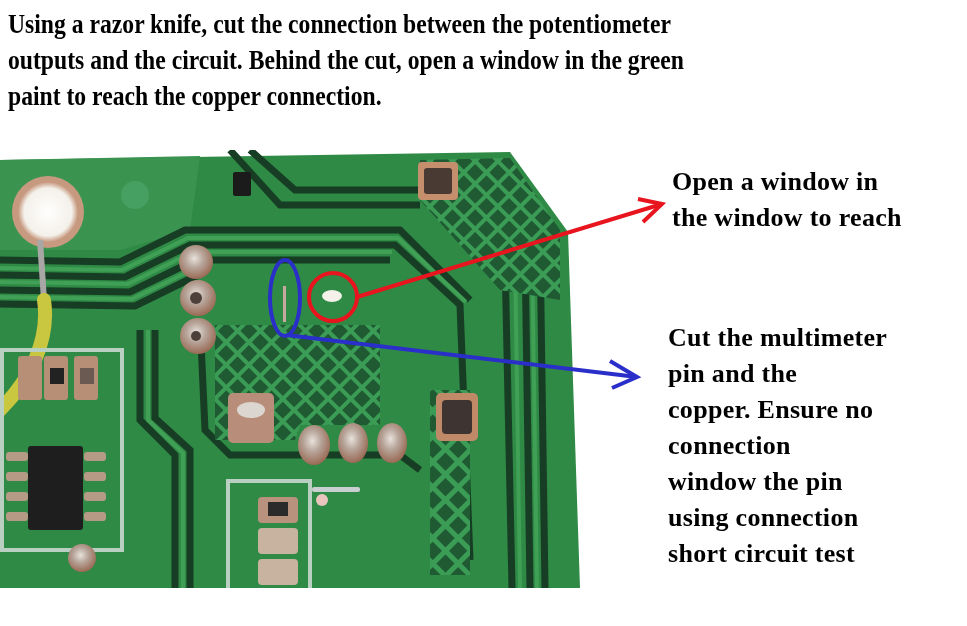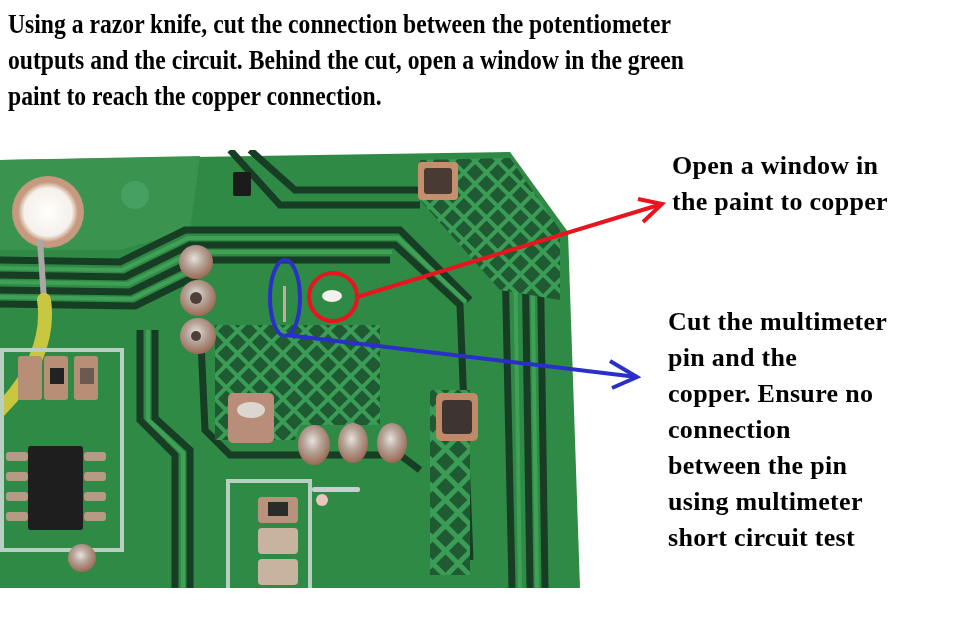--- a/index.html
+++ b/index.html
@@ -11,21 +11,21 @@
       transform: scaleX(0.86); transform-origin: left top; white-space: nowrap;
       letter-spacing: 0px;
     }
     .heading div { height: 36px; }
     .photo {
       position: absolute; left: 0; top: 150px; width: 967px; height: 438px;
       pointer-events: none;
     }
     .callout {
       position: absolute; font-weight: bold; font-size: 26px; line-height: 36px;
-      letter-spacing: 0.3px; white-space: nowrap;
+      letter-spacing: 0.3px; white-space: nowrap; margin-top: 16px;
     }
     .callout div { height: 36px; }
     .callout-top { left: 672px; top: 148px; }
     .callout-bottom { left: 668px; top: 304px; }
   </style>
 </head>
 <body>
 
 <div class="heading">
   <div>Using a razor knife, cut the connection between the potentiometer</div>
@@ -156,24 +156,24 @@
 
   <g fill="none" stroke="#2b2fc9" stroke-width="4">
     <ellipse cx="285" cy="298" rx="15" ry="38"></ellipse>
     <line x1="286" y1="335" x2="637" y2="377"></line>
     <polyline points="610,361 637,377 612,388"></polyline>
   </g>
 </svg>
 
 <div class="callout callout-top">
   <div>Open a window in</div>
-  <div>the paint to copper</div>
+  <div>the window to reach</div>
 </div>
 
 <div class="callout callout-bottom">
   <div>Cut the multimeter</div>
   <div>pin and the</div>
   <div>copper. Ensure no</div>
   <div>connection</div>
-  <div>between the pin</div>
-  <div>using multimeter</div>
+  <div>window the pin</div>
+  <div>using connection</div>
   <div>short circuit test</div>
 </div>
 
 </body></html>

